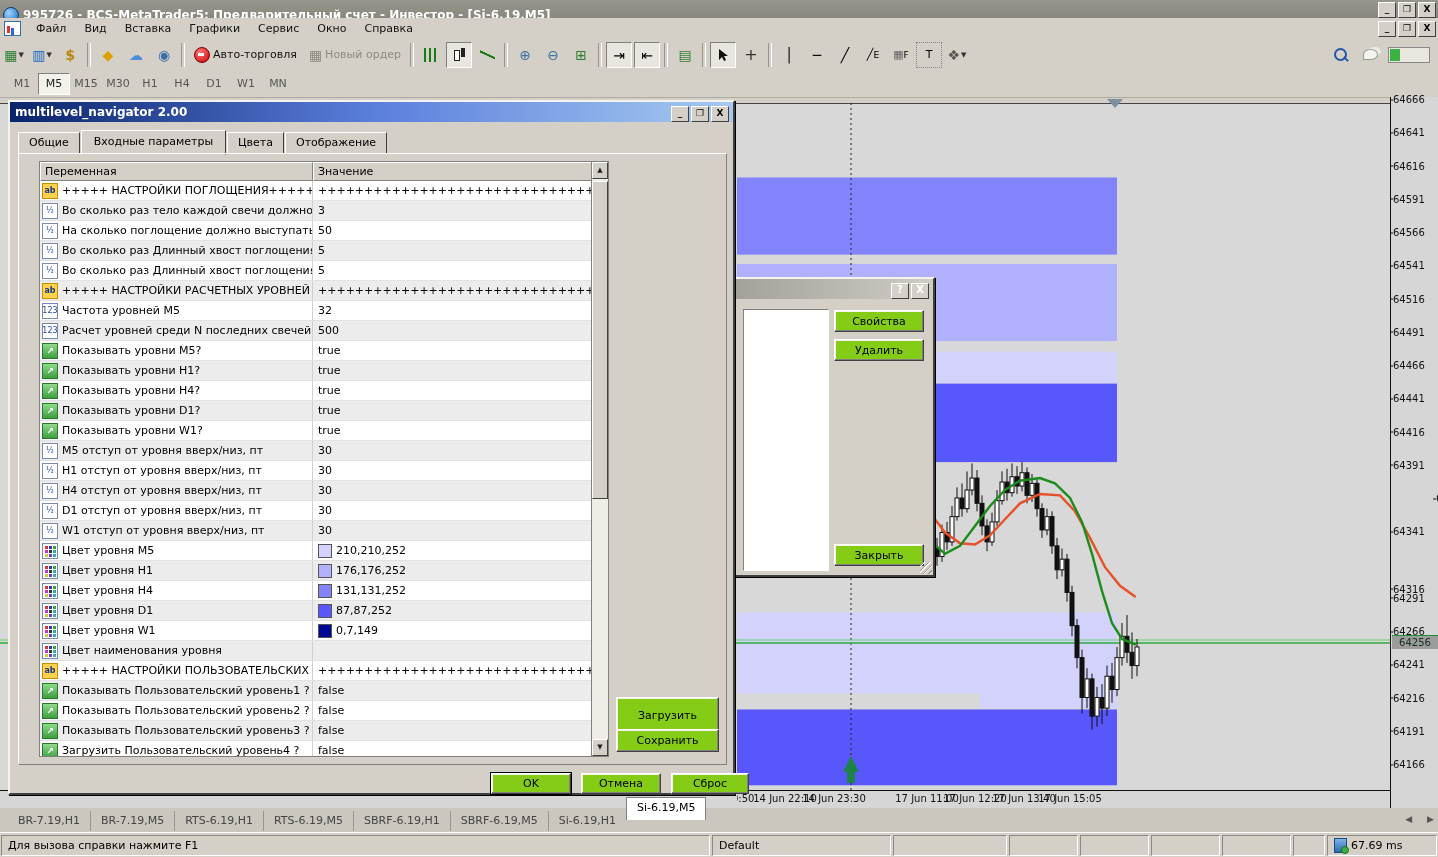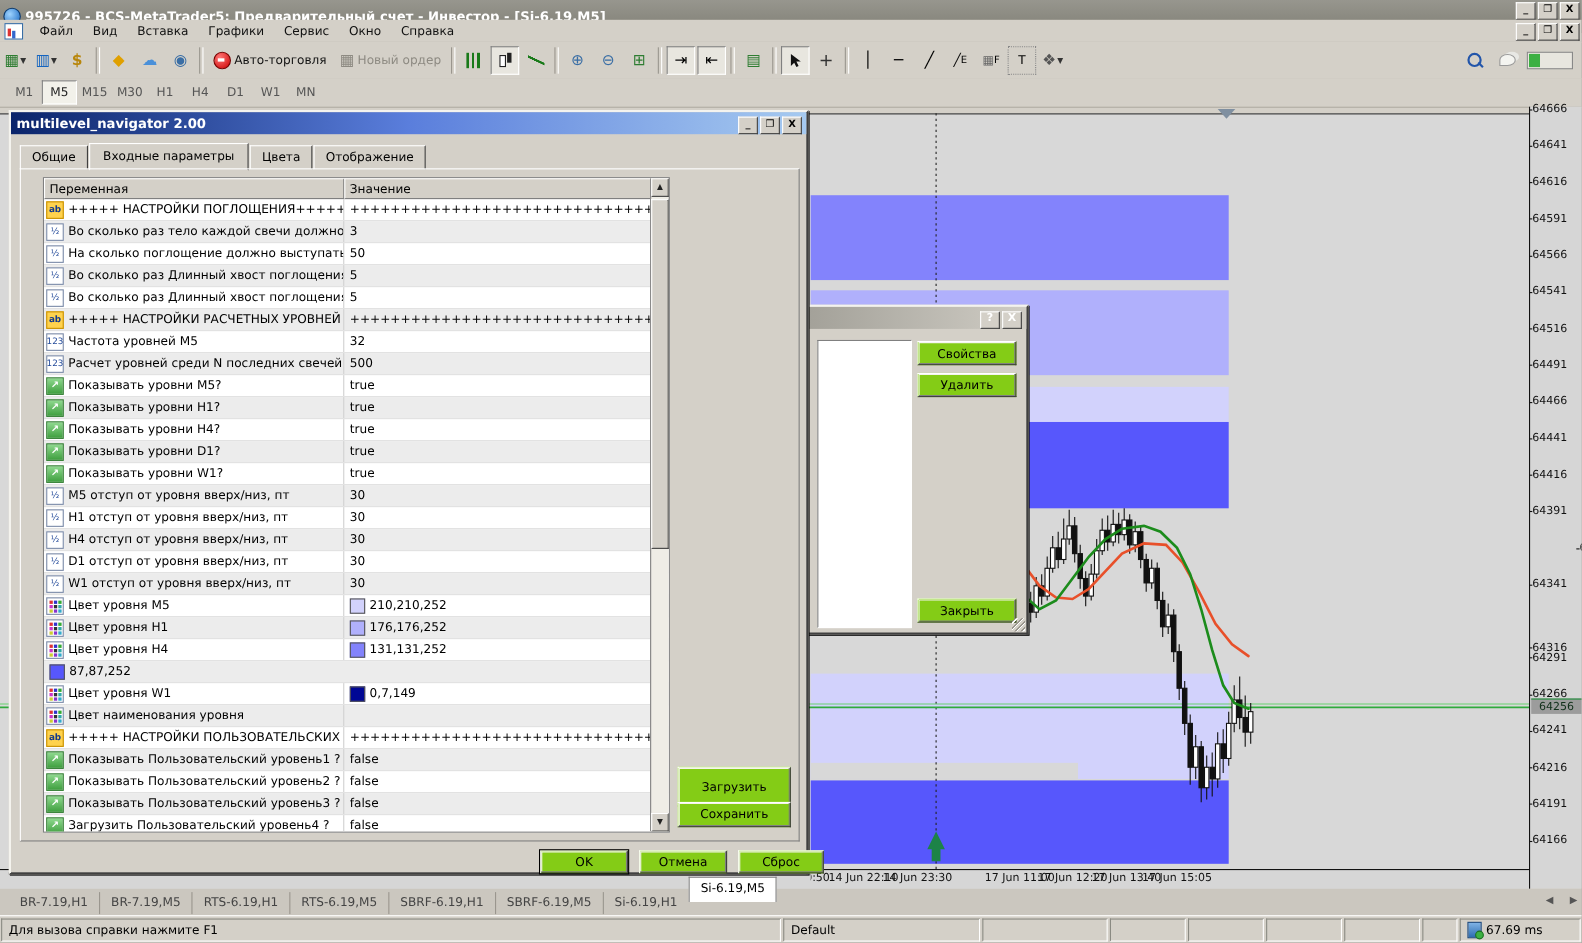--- a/index.html
+++ b/index.html
@@ -606,20 +606,24 @@
               <span class="pname">
                 <span class="ric ric-color"></span>
                 <span>Цвет уровня H4</span>
               </span>
               <span class="pval">
                 <span class="swatch" style="background: rgb(131, 131, 252);"></span>
                 <span>131,131,252</span>
               </span>
             </div>
             <div class="prow even">
+              <span class="pname">
+                <span class="ric ric-color"></span>
+                <span>Цвет уровня D1</span>
+              </span>
               <span class="pval">
                 <span class="swatch" style="background: rgb(87, 87, 252);"></span>
                 <span>87,87,252</span>
               </span>
             </div>
             <div class="prow">
               <span class="pname">
                 <span class="ric ric-color"></span>
                 <span>Цвет уровня W1</span>
               </span>

